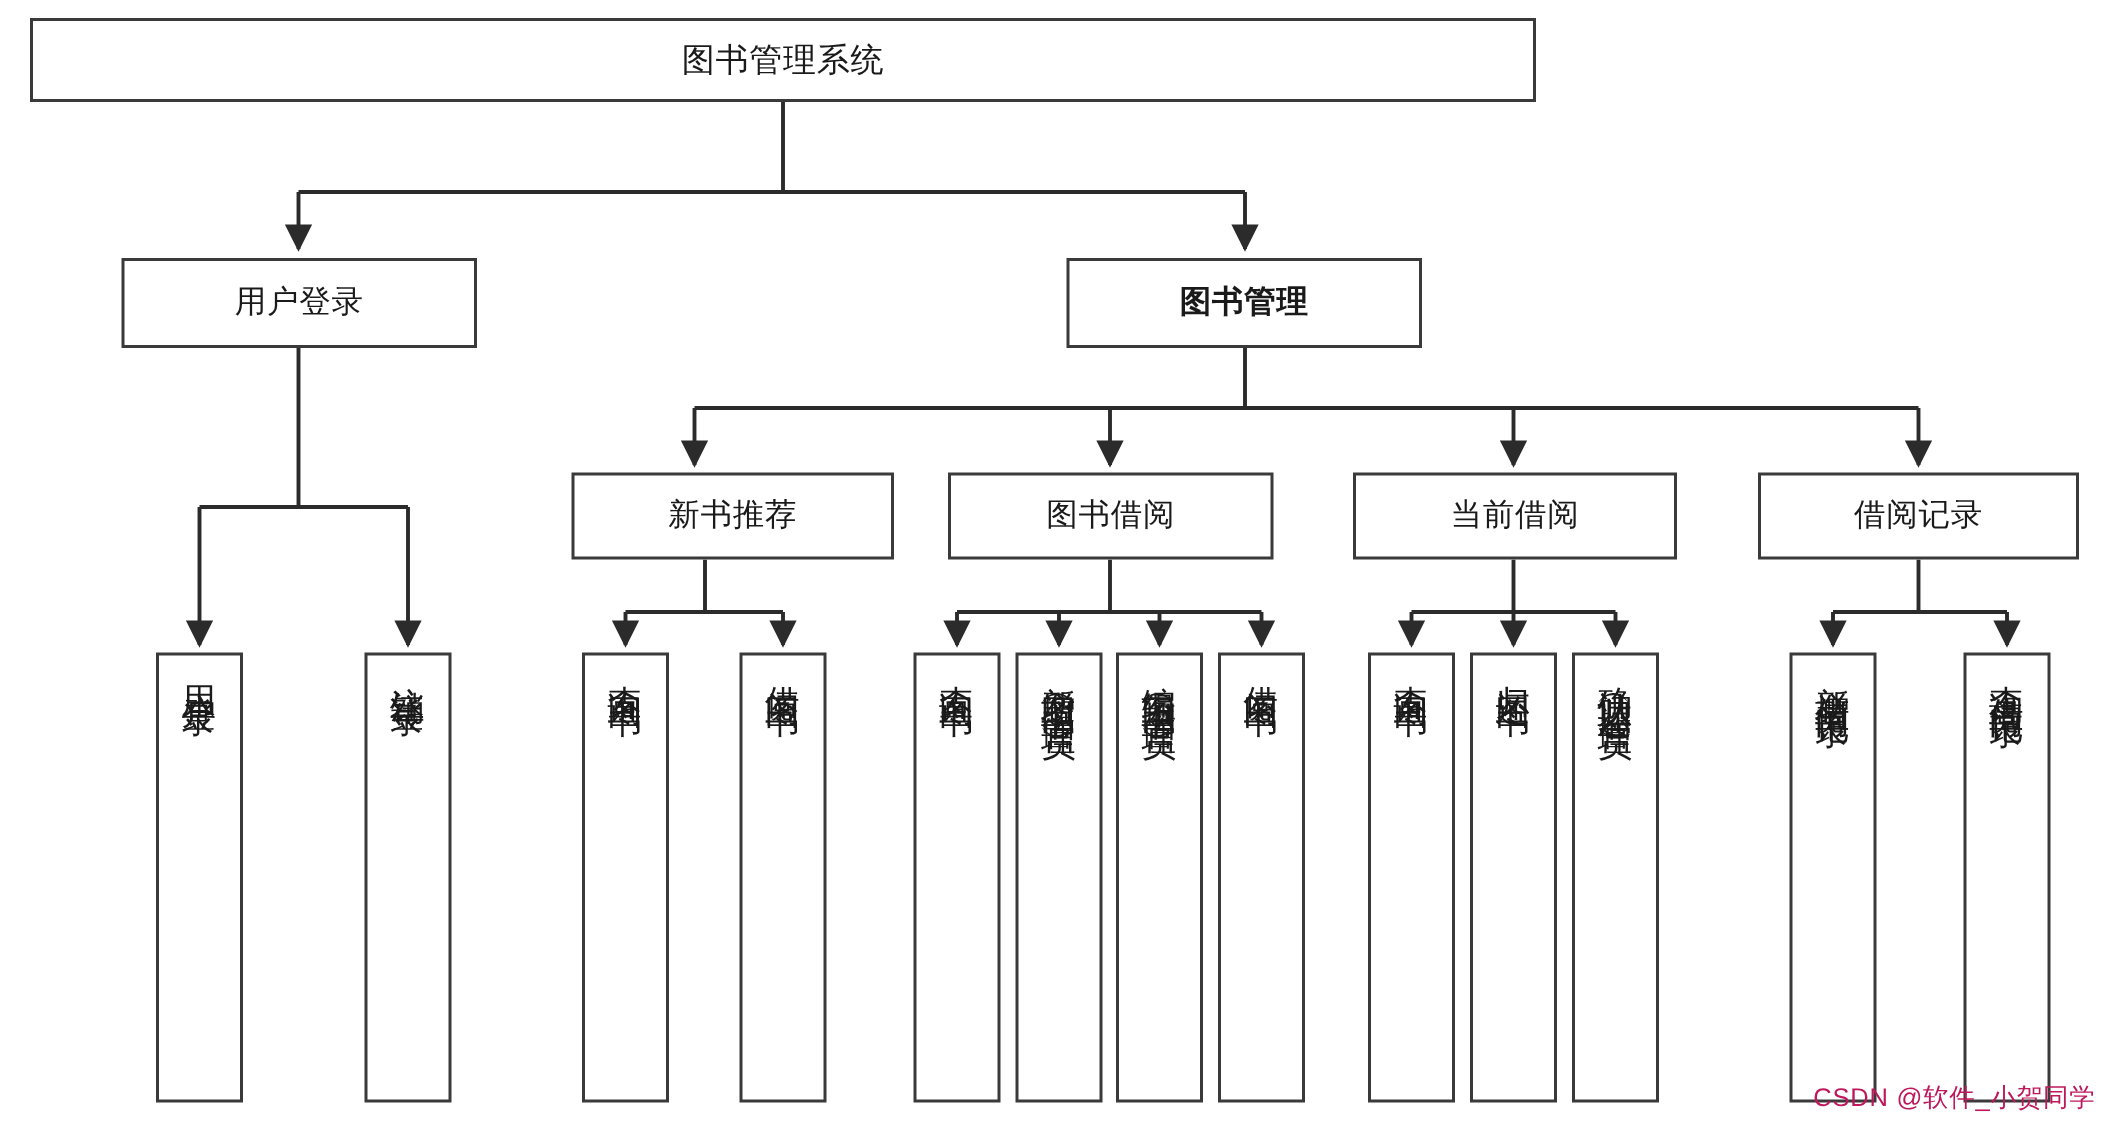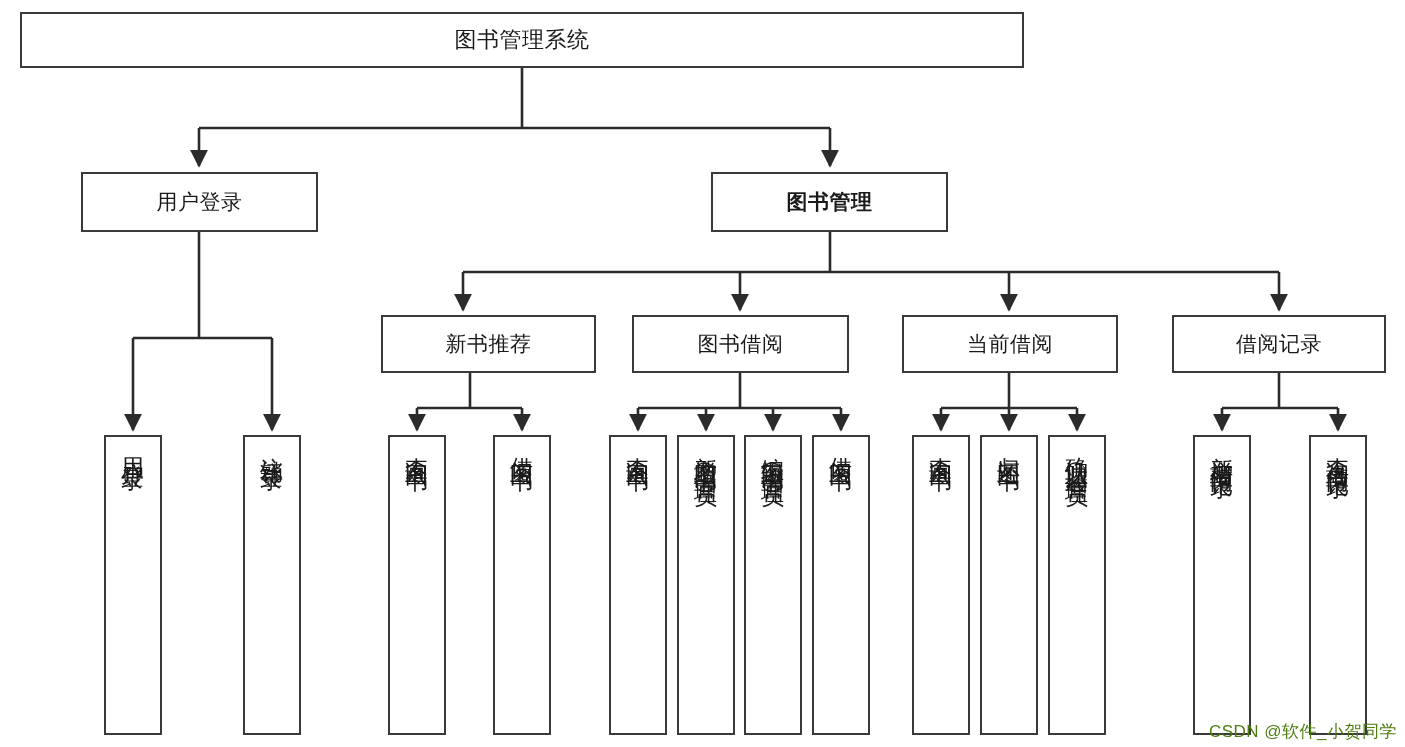--- a/index.html
+++ b/index.html
@@ -62,21 +62,21 @@
     font-size: 23px;
     line-height: 1.05;
     letter-spacing: 4px;
     margin: 0 auto;
   }
   .watermark {
     position: absolute;
     right: 8px;
     bottom: 4px;
     font-size: 17px;
-    color: #4d7c0f;
+    color: #be185d;
     letter-spacing: 0.5px;
     white-space: nowrap;
     z-index: 3;
     font-family: "Liberation Sans", "DejaVu Sans", sans-serif;
   }
 </style>
 </head>
 <body>
 
 <div id="canvas">

